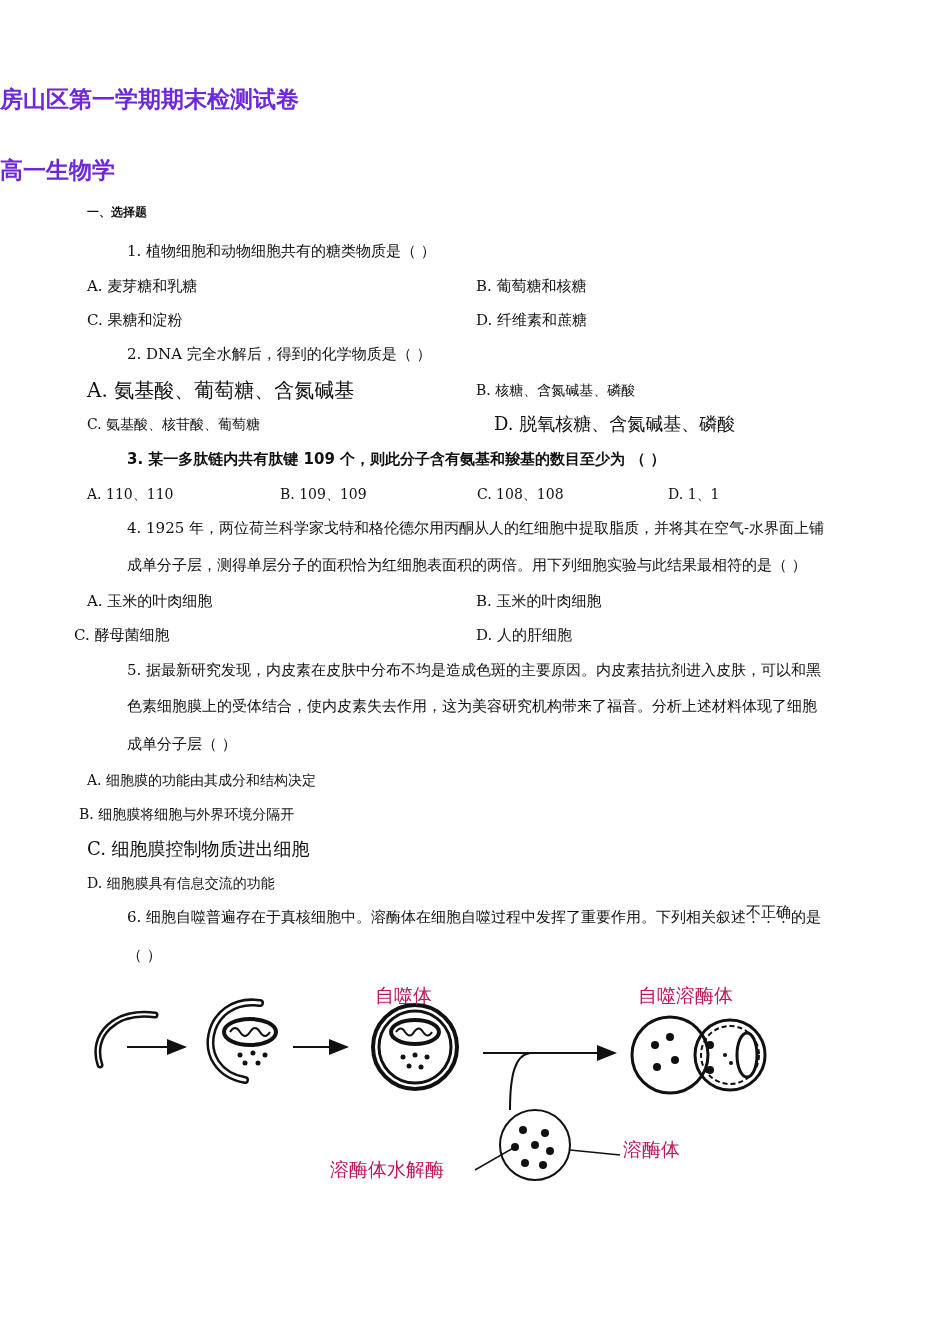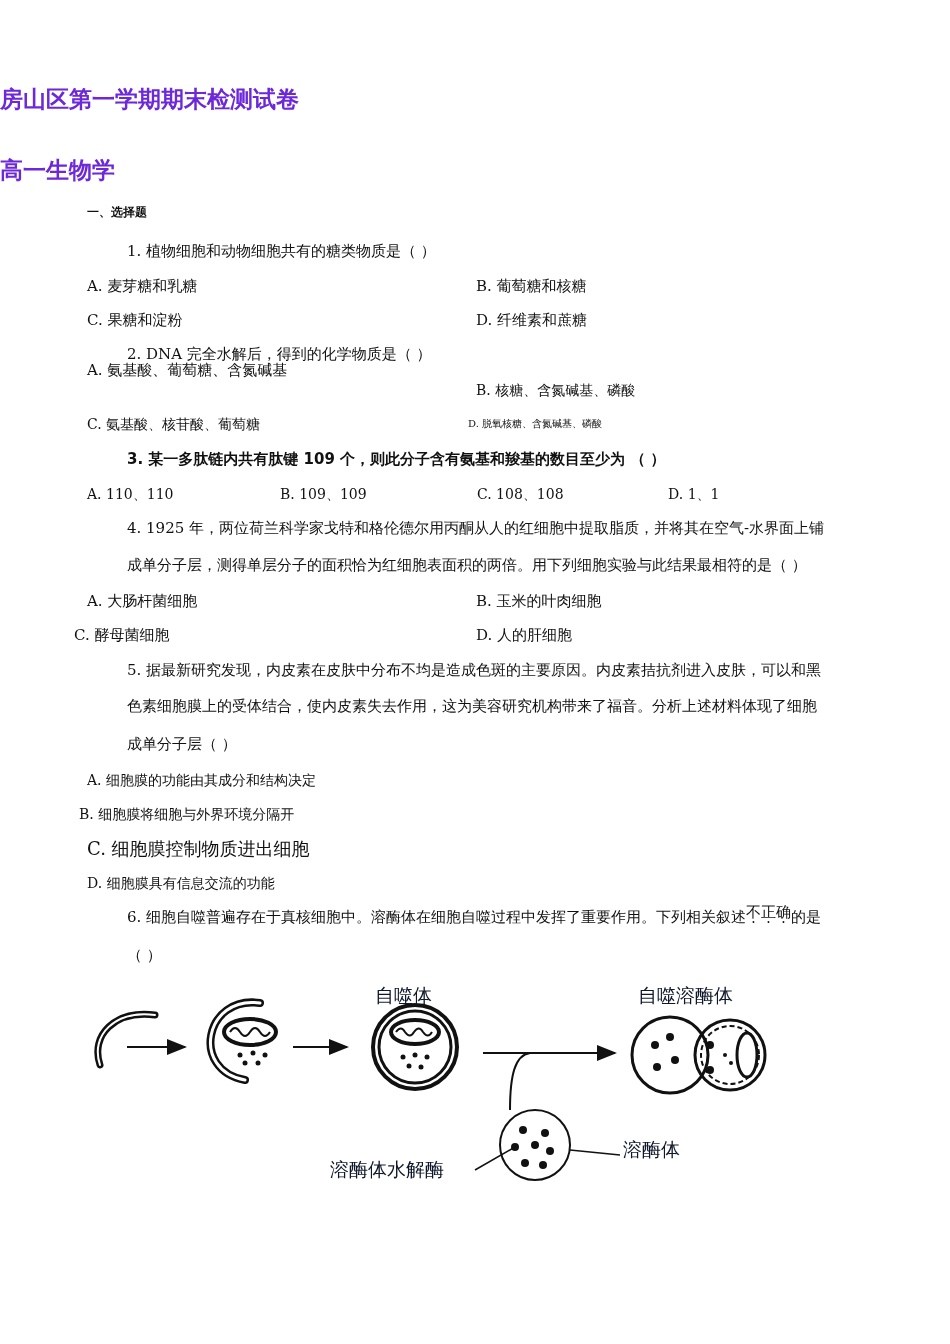--- a/index.html
+++ b/index.html
@@ -10,50 +10,50 @@
   .t1 { top: 84px; font-size: 23px; }
   .t2 { top: 155px; font-size: 23px; }
   .section { position: absolute; left: 87px; top: 204px; font-size: 12px; font-weight: bold;
              font-family: "DejaVu Sans", "Liberation Sans", sans-serif; }
   .line { position: absolute; left: 86px; font-size: 15px; white-space: nowrap; line-height: 20px; margin-left: 41px; }
   .q3 { font-family: "DejaVu Sans", "Liberation Sans", sans-serif; font-weight: bold; font-size: 15px; }
   .opt { position: absolute; font-size: 15px; white-space: nowrap; line-height: 20px; }
   .emph { position: relative; display: inline-block; }
   .emph::after { content: "·"; position: absolute; left: 50%; transform: translateX(-50%); top: 10px; font-size: 14px; }
   .figure { position: absolute; left: 85px; top: 975px; width: 700px; height: 225px; }
-  .fig-label { position: absolute; font-family: "DejaVu Sans", "Liberation Sans", sans-serif; font-size: 19px; color: #0f172a; }
+  .fig-label { position: absolute; font-family: "DejaVu Sans", "Liberation Sans", sans-serif; font-size: 19px; color: #be185d; }
 </style>
 </head>
 <body>
 
 <div class="title t1">房山区第一学期期末检测试卷</div>
 <div class="title t2">高一生物学</div>
 <div class="section">一、选择题</div>
 
 <div class="line" style="top:241px">1. 植物细胞和动物细胞共有的糖类物质是（    ）</div>
 <div class="opt" style="left:87px;top:276px">A. 麦芽糖和乳糖</div>
 <div class="opt" style="left:476px;top:276px">B. 葡萄糖和核糖</div>
 <div class="opt" style="left:87px;top:310px">C. 果糖和淀粉</div>
 <div class="opt" style="left:476px;top:310px">D. 纤维素和蔗糖</div>
 
 <div class="line" style="top:344px">2. DNA  完全水解后，得到的化学物质是（    ）</div>
-<div class="opt" style="left:87px;top:360px;font-size:15px">A.  氨基酸、葡萄糖、含氮碱基</div>
+<div class="opt" style="left:87px;top:380px;font-size:20px">A.  氨基酸、葡萄糖、含氮碱基</div>
 <div class="opt" style="left:476px;top:380px;font-size:14px">B.  核糖、含氮碱基、磷酸</div>
 <div class="opt" style="left:87px;top:414px;font-size:14px">C.  氨基酸、核苷酸、葡萄糖</div>
-<div class="opt" style="left:468px;top:414px;font-size:10px">D.  脱氧核糖、含氮碱基、磷酸</div>
+<div class="opt" style="left:494px;top:414px;font-size:18px">D.  脱氧核糖、含氮碱基、磷酸</div>
 
 <div class="line q3" style="top:449px">3. 某一多肽链内共有肽键 109 个，则此分子含有氨基和羧基的数目至少为  （    ）</div>
 <div class="opt" style="left:87px;top:484px;font-size:14px">A.  110、110</div>
 <div class="opt" style="left:280px;top:484px;font-size:14px">B.  109、109</div>
 <div class="opt" style="left:477px;top:484px;font-size:14px">C.  108、108</div>
 <div class="opt" style="left:668px;top:484px;font-size:14px">D.  1、1</div>
 
 <div class="line" style="top:518px">4. 1925 年，两位荷兰科学家戈特和格伦德尔用丙酮从人的红细胞中提取脂质，并将其在空气-水界面上铺</div>
 <div class="line" style="top:555px">成单分子层，测得单层分子的面积恰为红细胞表面积的两倍。用下列细胞实验与此结果最相符的是（    ）</div>
-<div class="opt" style="left:87px;top:591px">A. 大肠杆菌细胞</div>
+<div class="opt" style="left:87px;top:591px">A. 玉米的叶肉细胞</div>
 <div class="opt" style="left:476px;top:591px">B. 玉米的叶肉细胞</div>
 <div class="opt" style="left:74px;top:625px">C. 酵母菌细胞</div>
 <div class="opt" style="left:476px;top:625px">D. 人的肝细胞</div>
 
 <div class="line" style="top:660px">5. 据最新研究发现，内皮素在皮肤中分布不均是造成色斑的主要原因。内皮素拮抗剂进入皮肤，可以和黑</div>
 <div class="line" style="top:696px">色素细胞膜上的受体结合，使内皮素失去作用，这为美容研究机构带来了福音。分析上述材料体现了细胞</div>
 <div class="line" style="top:734px">成单分子层（    ）</div>
 <div class="opt" style="left:87px;top:770px;font-size:14px">A.  细胞膜的功能由其成分和结构决定</div>
 <div class="opt" style="left:79px;top:804px;font-size:14px">B.  细胞膜将细胞与外界环境分隔开</div>
 <div class="opt" style="left:87px;top:839px;font-size:18px">C.  细胞膜控制物质进出细胞</div>

